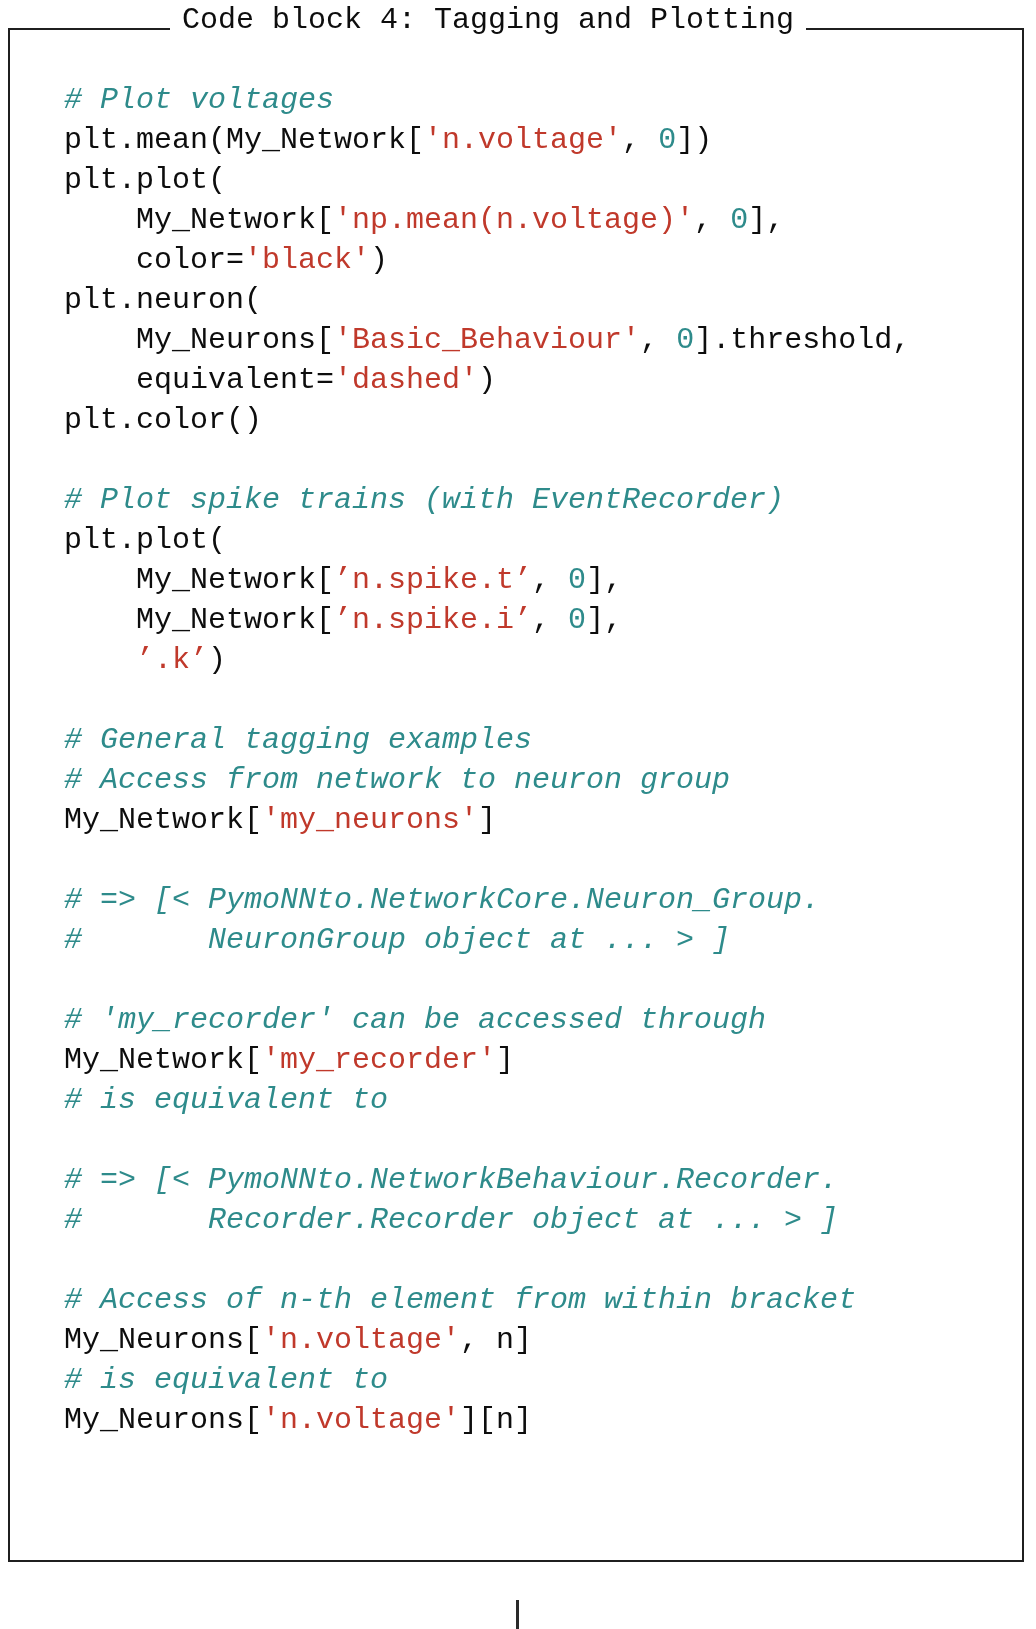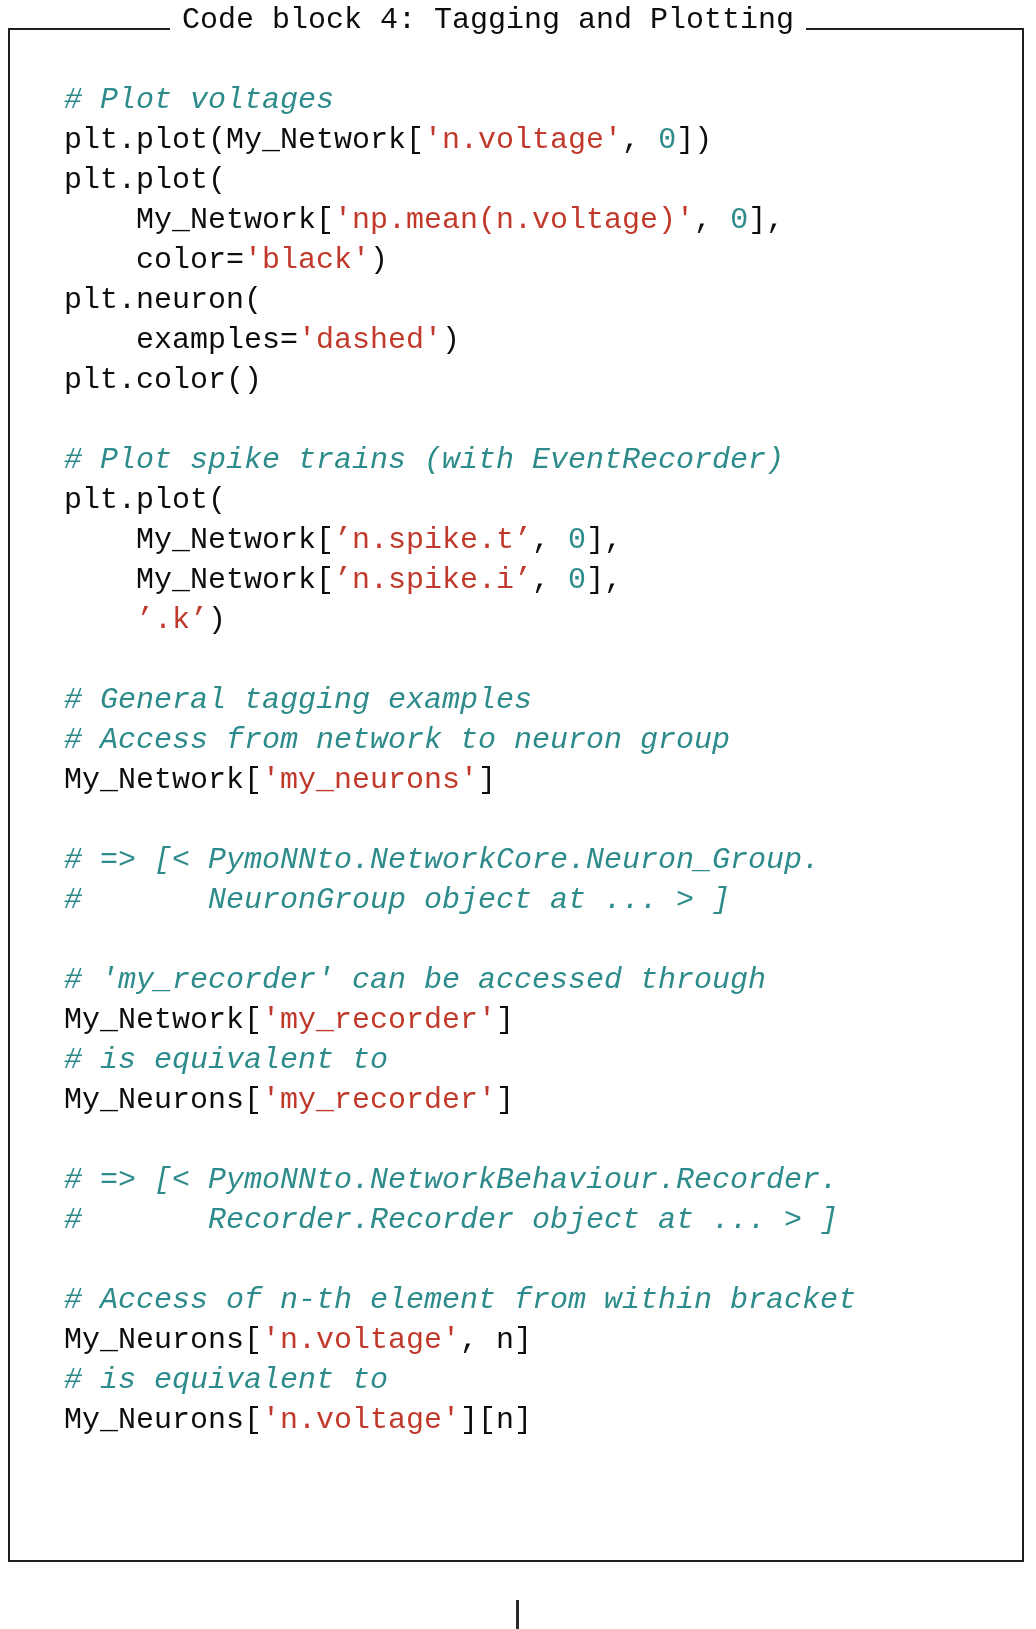--- a/index.html
+++ b/index.html
@@ -40,45 +40,45 @@
     background:#2a2a2a;
   }
 </style>
 </head>
 <body>
 
 <div class="codebox">
   <div class="codebox-title">Code block 4: Tagging and Plotting</div>
   <div class="code-content">
       <div class="code-line"><span class="seg-cm"># Plot voltages</span></div>
-      <div class="code-line"><span class="seg-pl">plt.plot(My_Network[</span><span class="seg-st">'n.voltage'</span><span class="seg-pl">, </span><span class="seg-nu">0</span><span class="seg-pl">])</span></div>
+      <div class="code-line"><span class="seg-pl">plt.mean(My_Network[</span><span class="seg-st">'n.voltage'</span><span class="seg-pl">, </span><span class="seg-nu">0</span><span class="seg-pl">])</span></div>
       <div class="code-line"><span class="seg-pl">plt.plot(</span></div>
       <div class="code-line"><span class="seg-pl">    My_Network[</span><span class="seg-st">'np.mean(n.voltage)'</span><span class="seg-pl">, </span><span class="seg-nu">0</span><span class="seg-pl">],</span></div>
       <div class="code-line"><span class="seg-pl">    color=</span><span class="seg-st">'black'</span><span class="seg-pl">)</span></div>
       <div class="code-line"><span class="seg-pl">plt.neuron(</span></div>
-      <div class="code-line"><span class="seg-pl">    examples=</span><span class="seg-st">'dashed'</span><span class="seg-pl">)</span></div>
+      <div class="code-line"><span class="seg-pl">    My_Neurons[</span><span class="seg-st">'Basic_Behaviour'</span><span class="seg-pl">, </span><span class="seg-nu">0</span><span class="seg-pl">].threshold,</span></div>
+      <div class="code-line"><span class="seg-pl">    equivalent=</span><span class="seg-st">'dashed'</span><span class="seg-pl">)</span></div>
       <div class="code-line"><span class="seg-pl">plt.color()</span></div>
       <div class="code-line">&nbsp;</div>
       <div class="code-line"><span class="seg-cm"># Plot spike trains (with EventRecorder)</span></div>
       <div class="code-line"><span class="seg-pl">plt.plot(</span></div>
       <div class="code-line"><span class="seg-pl">    My_Network[</span><span class="seg-st">’n.spike.t’</span><span class="seg-pl">, </span><span class="seg-nu">0</span><span class="seg-pl">],</span></div>
       <div class="code-line"><span class="seg-pl">    My_Network[</span><span class="seg-st">’n.spike.i’</span><span class="seg-pl">, </span><span class="seg-nu">0</span><span class="seg-pl">],</span></div>
       <div class="code-line"><span class="seg-pl">    </span><span class="seg-st">’.k’</span><span class="seg-pl">)</span></div>
       <div class="code-line">&nbsp;</div>
       <div class="code-line"><span class="seg-cm"># General tagging examples</span></div>
       <div class="code-line"><span class="seg-cm"># Access from network to neuron group</span></div>
       <div class="code-line"><span class="seg-pl">My_Network[</span><span class="seg-st">'my_neurons'</span><span class="seg-pl">]</span></div>
       <div class="code-line">&nbsp;</div>
       <div class="code-line"><span class="seg-cm"># =&gt; [&lt; PymoNNto.NetworkCore.Neuron_Group.</span></div>
       <div class="code-line"><span class="seg-cm">#       NeuronGroup object at ... &gt; ]</span></div>
       <div class="code-line">&nbsp;</div>
       <div class="code-line"><span class="seg-cm"># 'my_recorder' can be accessed through</span></div>
       <div class="code-line"><span class="seg-pl">My_Network[</span><span class="seg-st">'my_recorder'</span><span class="seg-pl">]</span></div>
       <div class="code-line"><span class="seg-cm"># is equivalent to</span></div>
-      <div class="code-line"><span class="seg-pl">My_Neurons[</span><span class="seg-st">'my_recorder'</span><span class="seg-pl">]</span></div>
       <div class="code-line">&nbsp;</div>
       <div class="code-line"><span class="seg-cm"># =&gt; [&lt; PymoNNto.NetworkBehaviour.Recorder.</span></div>
       <div class="code-line"><span class="seg-cm">#       Recorder.Recorder object at ... &gt; ]</span></div>
       <div class="code-line">&nbsp;</div>
       <div class="code-line"><span class="seg-cm"># Access of n-th element from within bracket</span></div>
       <div class="code-line"><span class="seg-pl">My_Neurons[</span><span class="seg-st">'n.voltage'</span><span class="seg-pl">, n]</span></div>
       <div class="code-line"><span class="seg-cm"># is equivalent to</span></div>
       <div class="code-line"><span class="seg-pl">My_Neurons[</span><span class="seg-st">'n.voltage'</span><span class="seg-pl">][n]</span></div>
     </div>
 </div>

